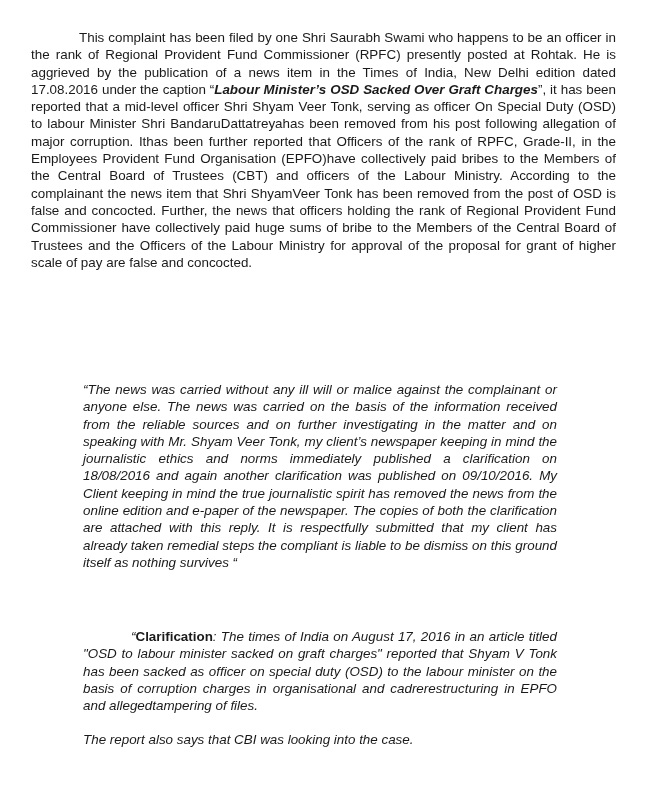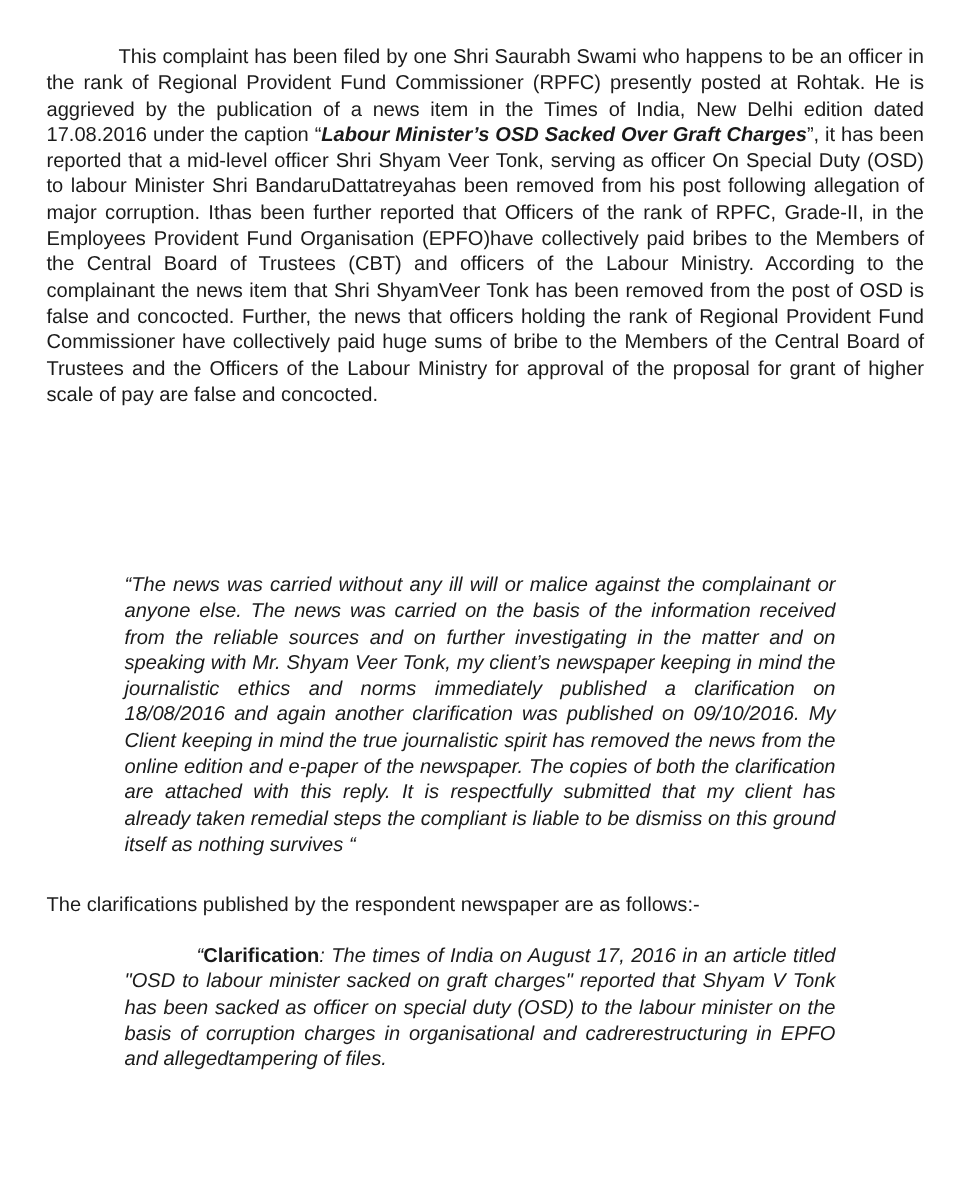--- a/index.html
+++ b/index.html
@@ -53,18 +53,18 @@
 </head>
 <body>
 
 <div class="page">
 
   <p class="para p1"><span>This complaint has been filed by one Shri Saurabh Swami who happens to be an officer in the rank of Regional Provident Fund Commissioner (RPFC) presently posted at Rohtak. He is aggrieved by the publication of a news item in the Times of India, New Delhi edition dated 17.08.2016 under the caption “</span><span class="bi">Labour Minister’s OSD Sacked Over Graft Charges</span><span>”, it has been reported that a mid-level officer Shri Shyam Veer Tonk, serving as officer On Special Duty (OSD) to labour Minister Shri BandaruDattatreyahas been removed from his post following allegation of major corruption. Ithas been further reported that Officers of the rank of RPFC, Grade-II, in the Employees Provident Fund Organisation (EPFO)have collectively paid bribes to the Members of the Central Board of Trustees (CBT) and officers of the Labour Ministry. According to the complainant the news item that Shri ShyamVeer Tonk has been removed from the post of OSD is false and concocted. Further, the news that officers holding the rank of Regional Provident Fund Commissioner have collectively paid huge sums of bribe to the Members of the Central Board of Trustees and the Officers of the Labour Ministry for approval of the proposal for grant of higher scale of pay are false and concocted.</span></p>
 
 
   <p class="quote q1">“The news was carried without any ill will or malice against the complainant or anyone else. The news was carried on the basis of the information received from the reliable sources and on further investigating in the matter and on speaking with Mr. Shyam Veer Tonk, my client’s newspaper keeping in mind the journalistic ethics and norms immediately published a clarification on 18/08/2016 and again another clarification was published on 09/10/2016. My Client keeping in mind the true journalistic spirit has removed the news from the online edition and e-paper of the newspaper. The copies of both the clarification are attached with this reply. It is respectfully submitted that my client has already taken remedial steps the compliant is liable to be dismiss on this ground itself as nothing survives “</p>
 
-  <p class="para noindent p3">The clarifications published by the respondent newspaper are as follows:-</p>
 
   <p class="quote q2"><span>“</span><span class="b">Clarification</span><span>: The times of India on August 17, 2016 in an article titled "OSD to labour minister sacked on graft charges" reported that Shyam V Tonk has been sacked as officer on special duty (OSD) to the labour minister on the basis of corruption charges in organisational and cadrerestructuring in EPFO and allegedtampering of files.</span></p>
 
+  <p class="quote q3">The report also says that CBI was looking into the case.</p>
 
 </div>
 
 </body></html>

